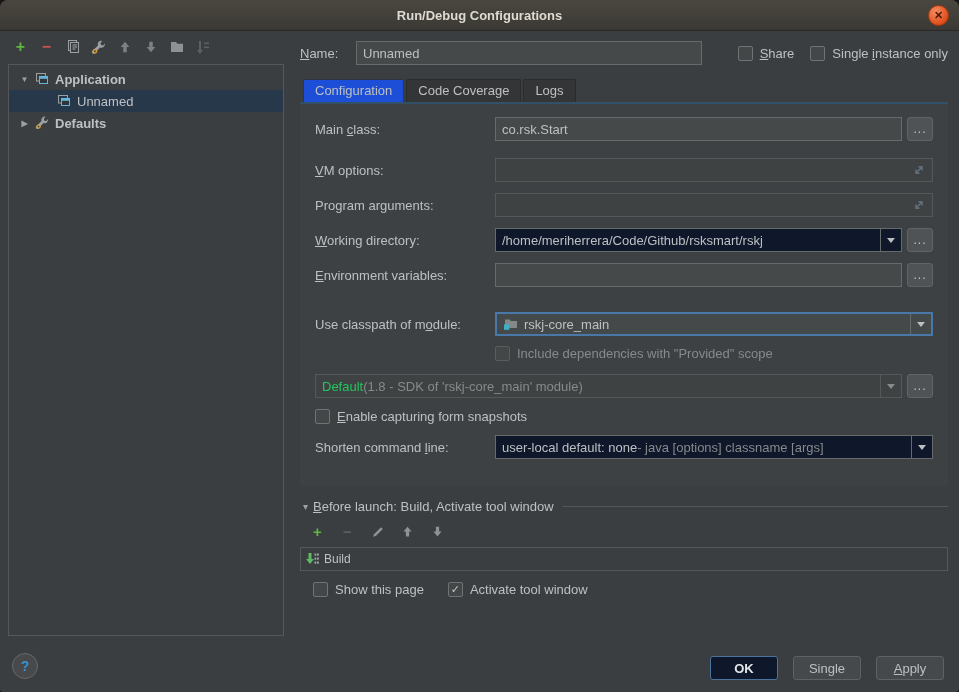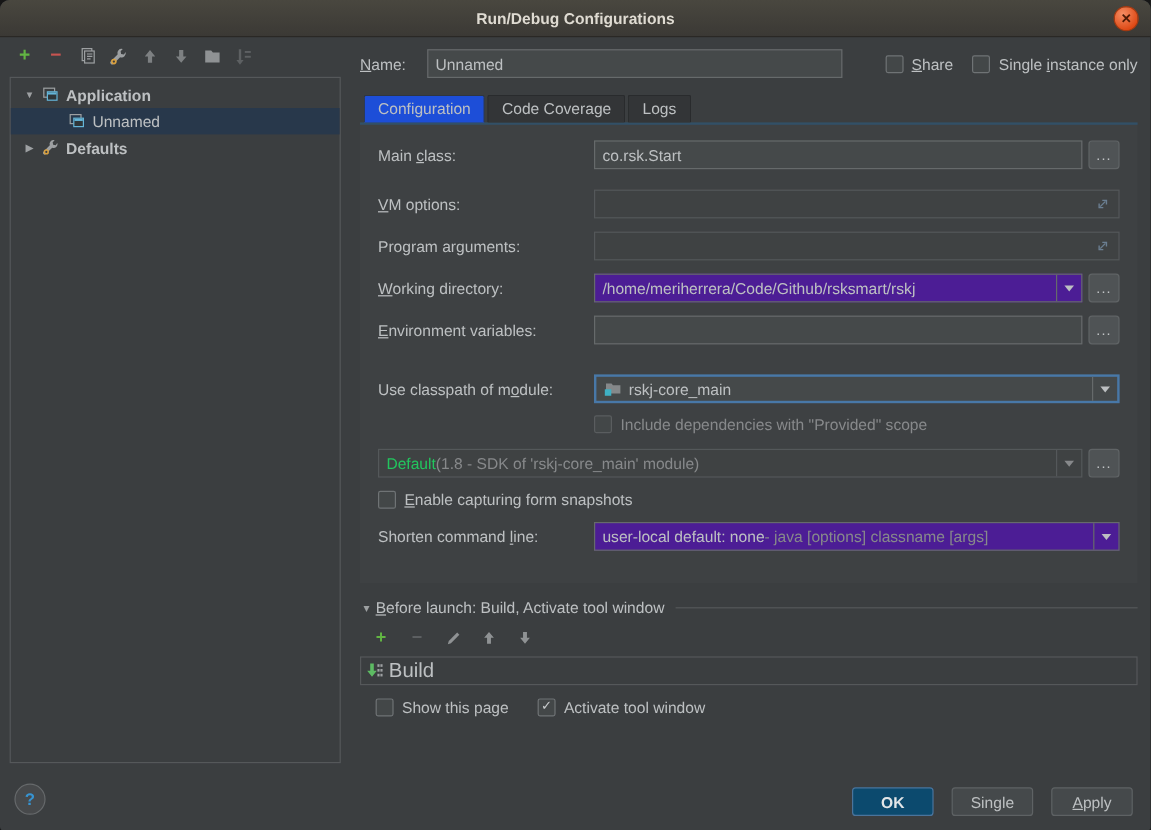--- a/index.html
+++ b/index.html
@@ -52,21 +52,21 @@
   .frow{display:flex;align-items:center;margin-bottom:11px;}
   .flabel{width:180px;flex:none;font-size:13px;color:#bdc0c2;}
   .mb17{margin-bottom:17px;} .mb25{margin-bottom:25px;} .mb10{margin-bottom:10px;} .mb13{margin-bottom:13px;}
 
   .field{flex:1;height:24px;box-sizing:border-box;background:#45494a;border:1px solid #666a6b;color:#bdc0c2;font-size:13px;display:flex;align-items:center;padding:0 6px;}
   .field input{flex:1;min-width:0;background:transparent;border:none;outline:none;color:#bdc0c2;font-size:13px;font-family:"Liberation Sans",sans-serif;padding:0;}
   .field.dimf{background:#3f4243;border-color:#54585a;}
   .field.dimf input{color:#87898b;}
   .expicon{flex:none;margin-left:4px;cursor:pointer;display:flex;}
 
-  .combo{flex:1;height:24px;box-sizing:border-box;background:#4c1d95;border:1px solid #666a6b;display:flex;align-items:stretch;font-size:13px;color:#bdc0c2;}
+  .combo{flex:1;height:24px;box-sizing:border-box;background:#0f172a;border:1px solid #666a6b;display:flex;align-items:stretch;font-size:13px;color:#bdc0c2;}
   .combo .cval{flex:1;display:flex;align-items:center;padding:0 6px;min-width:0;white-space:nowrap;overflow:hidden;}
   .combo .cval input{flex:1;min-width:0;background:transparent;border:none;outline:none;color:#bdc0c2;font-size:13px;font-family:"Liberation Sans",sans-serif;padding:0;}
   .cbtn{width:20px;flex:none;border-left:1px solid #666a6b;display:flex;align-items:center;justify-content:center;cursor:pointer;}
   .tri{width:0;height:0;border:4px solid transparent;border-top:5px solid #bdc0c2;margin-top:5px;}
   .combo.dimc{background:#3f4243;border-color:#54585a;color:#87898b;}
   .combo.dimc .cbtn{border-left-color:#54585a;}
   .combo.dimc .tri{border-top-color:#87898b;}
   .combo.focus{border:2px solid #4878a8;background:#45494a;}
   .micon{width:16px;height:16px;margin-right:5px;flex:none;}
   .dimtext{color:#87898b;}
@@ -76,29 +76,29 @@
 
   .chk-row{display:flex;align-items:center;}
   .ind{margin-left:180px;}
 
   
   .bl-header{display:flex;align-items:center;margin:13px 0 0 3px;}
   .bl-header .sect-arrow{color:#9da0a2;font-size:10px;margin-right:5px;cursor:pointer;}
   .bl-line{flex:1;height:1px;background:#55585a;margin-left:9px;}
   .bl-toolbar{display:flex;gap:13px;margin:9px 0 7px 9px;align-items:center;}
   .bl-toolbar .tbtn{font-size:15px;}
-  .bl-list{border:1px solid #55585a;height:22px;display:flex;align-items:center;padding-left:3px;font-size:17px;color:#bdc0c2;background:#3b3e40;cursor:pointer;}
+  .bl-list{border:1px solid #55585a;height:22px;display:flex;align-items:center;padding-left:3px;font-size:12px;color:#bdc0c2;background:#3b3e40;cursor:pointer;}
   .bl-list .ticon{width:16px;height:16px;margin-right:4px;display:flex;align-items:center;justify-content:center;}
   .bl-checks{display:flex;margin-top:11px;padding-left:13px;gap:24px;}
 
   
   .help{position:absolute;left:12px;bottom:13px;width:26px;height:26px;box-sizing:border-box;border-radius:50%;background:#47494b;border:1px solid #66696b;color:#3794d2;font-weight:bold;font-size:14px;display:flex;align-items:center;justify-content:center;cursor:pointer;}
   .btns{position:absolute;right:15px;bottom:12px;display:flex;gap:15px;}
   .btn{height:24px;box-sizing:border-box;min-width:68px;padding:0 14px;background:#45494b;border:1px solid #5e6264;border-radius:3px;color:#bdc0c2;font-size:13px;display:flex;align-items:center;justify-content:center;cursor:pointer;}
-  .btn.primary{background:#0c4a6e;border-color:#4a749c;color:#e3e6e8;font-weight:bold;}
+  .btn.primary{background:#0f172a;border-color:#4a749c;color:#e3e6e8;font-weight:bold;}
 </style>
 </head>
 <body>
 
 <div class="win">
 
   <div class="titlebar">
     <span class="title">Run/Debug Configurations</span>
     <span class="closebtn">
         <span>✕</span>

